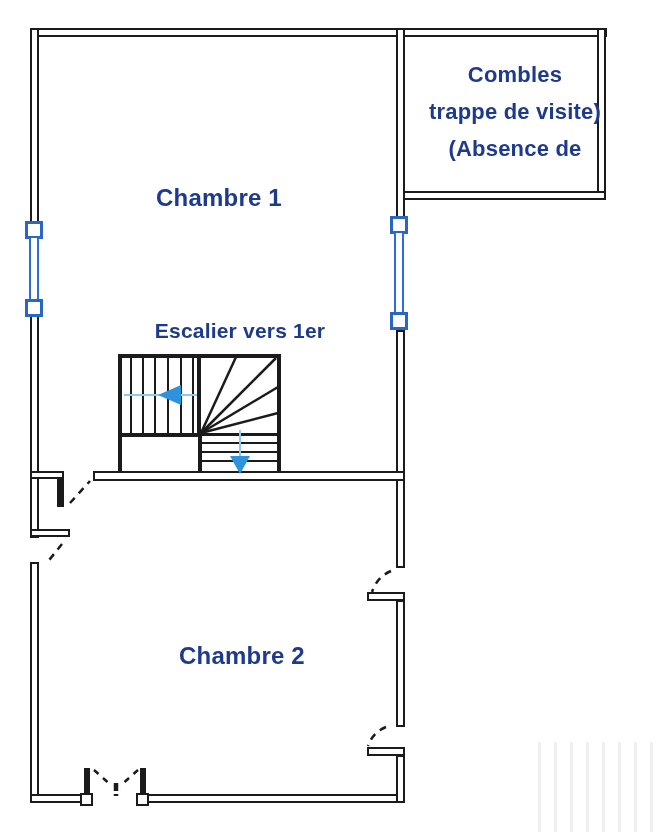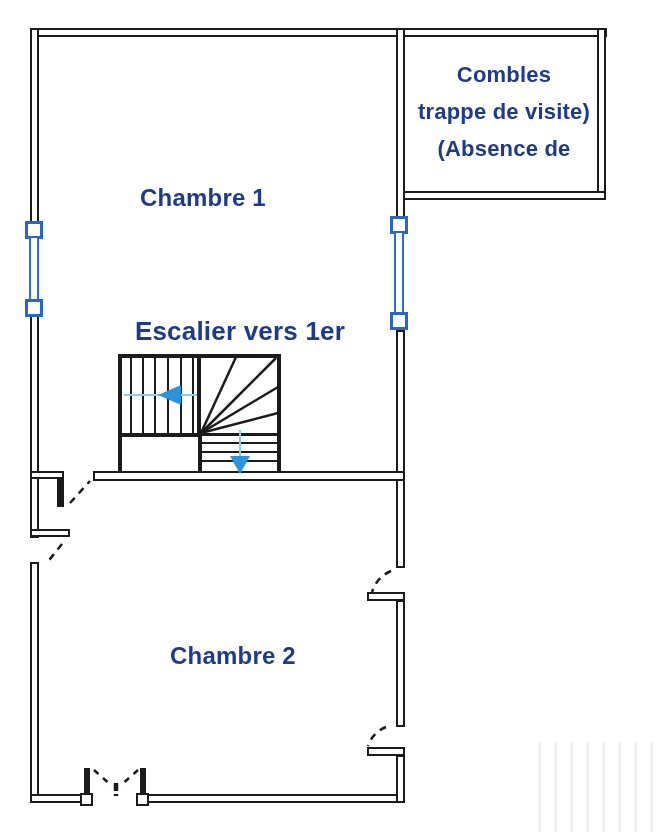--- a/index.html
+++ b/index.html
@@ -9,21 +9,21 @@
   }
   .wall{position:absolute;background:#ffffff;border:2px solid #1b1b1b;box-sizing:border-box;}
   .solid{position:absolute;background:#1b1b1b;}
   .stairbox{position:absolute;border:4px solid #1b1b1b;border-bottom:none;box-sizing:border-box;background:transparent;}
   .tread{position:absolute;background:#1b1b1b;}
   .win-sq{position:absolute;width:18px;height:18px;background:#ffffff;border:3px solid #2a66c8;box-sizing:border-box;}
   .win-pane{position:absolute;background:#ffffff;border-left:2px solid #2a6fd8;border-right:2px solid #2a6fd8;box-sizing:border-box;}
   .door-sq{position:absolute;width:13px;height:13px;background:#ffffff;border:2px solid #1b1b1b;box-sizing:border-box;}
   .lbl{position:absolute;color:#1d3a8c;font-weight:700;text-align:center;letter-spacing:0.2px;}
   .lbl-lg{font-size:24px;line-height:28px;}
-  .lbl-combles{font-size:22px;line-height:37px;width:200px;left:404px;top:56px;}
+  .lbl-combles{font-size:22px;line-height:37px;width:200px;left:415px;top:56px;}
   svg.overlay{position:absolute;left:0;top:0;}
   .artifact{
     position:absolute;left:538px;top:742px;width:126px;height:90px;
     background:repeating-linear-gradient(90deg, rgba(172,178,190,0.26) 0 3px, rgba(255,255,255,0) 3px 16px);
     opacity:0.75;
   }
 </style>
 </head>
 <body>
 
@@ -102,21 +102,21 @@
     <line x1="240" y1="430" x2="240" y2="457" stroke="#8ec9ef" stroke-width="2"></line>
     <polygon points="240,474 230,456 250,456" fill="#2e93dd"></polygon>
   </svg>
 
   <div class="lbl lbl-combles">
     <div>Combles</div>
     <div>trappe de visite)</div>
     <div>(Absence de</div>
   </div>
 
-  <div class="lbl lbl-lg" style="left:83px;top:184px;width:240px;">Chambre 1</div>
+  <div class="lbl lbl-lg" style="left:99px;top:184px;width:240px;">Chambre 1</div>
 
-  <div class="lbl" style="left:120px;top:317px;width:240px;font-size:26px;line-height:28px;">Escalier vers 1er</div>
+  <div class="lbl" style="left:120px;top:317px;width:240px;font-size:21px;line-height:28px;">Escalier vers 1er</div>
 
-  <div class="lbl lbl-lg" style="left:113px;top:642px;width:240px;">Chambre 2</div>
+  <div class="lbl lbl-lg" style="left:122px;top:642px;width:240px;">Chambre 2</div>
 
   <div class="artifact"></div>
 
 </div>
 
 </body></html>

